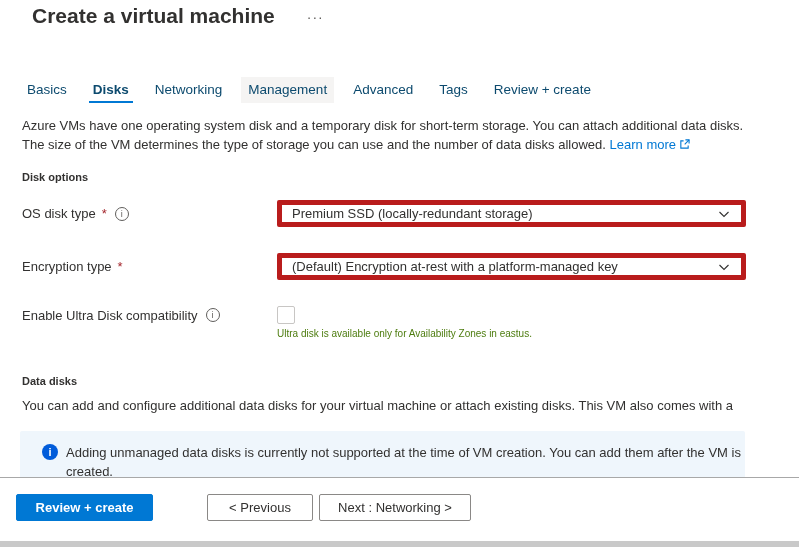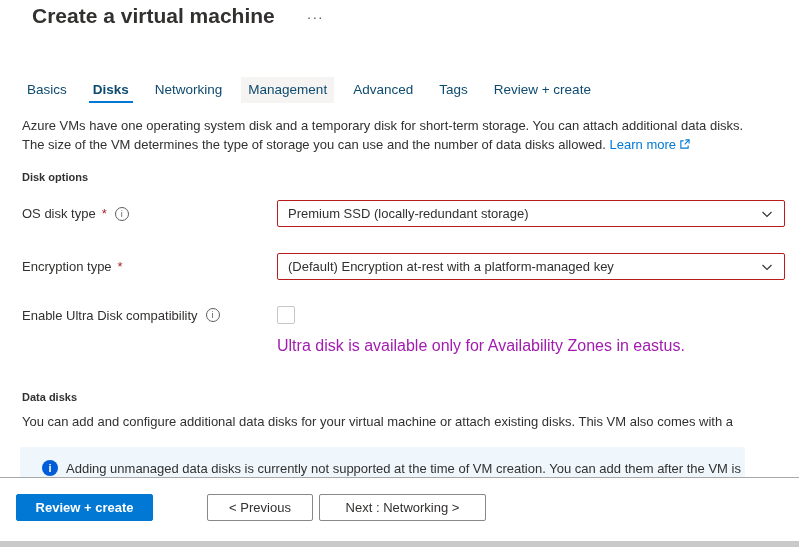--- a/index.html
+++ b/index.html
@@ -57,33 +57,33 @@
   }
   .required { color: #a4262c; margin-left: 2px; }
   .info-icon {
     display: inline-flex; align-items: center; justify-content: center;
     width: 14px; height: 14px; border: 1px solid #605e5c; border-radius: 50%;
     color: #605e5c; font-size: 9px; font-style: normal; cursor: default;
     margin-left: 4px; flex: 0 0 auto;
   }
   .control-col { flex: 1 1 auto; }
   .dropdown {
-    width: 508px; height: 27px; border: 1px solid #b91c1c; border-radius: 2px;
+    width: 469px; height: 27px; border: 5px solid #b91c1c; border-radius: 2px;
     background: #ffffff; display: flex; align-items: center; justify-content: space-between;
     padding: 0 10px; font-size: 13px; color: #323130; cursor: pointer;
   }
   .dropdown-value { white-space: nowrap; overflow: hidden; }
   .chevron { flex: 0 0 auto; margin-left: 8px; display: flex; }
   
   .ultra-label { align-items: flex-start; padding-top: 2px; }
   .checkbox {
     width: 18px; height: 18px; border: 1px solid #c8c6c4; border-radius: 2px;
     background: #ffffff; cursor: pointer; display: block;
   }
-  .helper-text { margin-top: 13px; font-size: 16px; color: #a21caf; }
+  .helper-text { margin-top: 4px; font-size: 10px; color: #4d7c0f; }
   
   .paragraph { margin: 9px 20px 0 22px; font-size: 13px; line-height: 19px; color: #323130; }
   .paragraph .nowrap { white-space: nowrap; display: block; }
   
   .info-banner {
     margin: 16px 0 0 20px; width: 725px; background: #eff6fc; border-radius: 2px;
     padding: 12px 14px 14px 22px; display: flex; gap: 8px; align-items: flex-start;
   }
   .banner-icon {
     width: 16px; height: 16px; border-radius: 50%; background: #015cda;
@@ -105,21 +105,21 @@
     margin-top: -4px;
   }
   .btn-primary {
     background: #0078d4; color: #ffffff; border: 1px solid #0078d4;
     font-weight: 700; width: 137px;
   }
   .btn-secondary {
     background: #ffffff; color: #323130; border: 1px solid #8a8886;
   }
   .btn-previous { width: 106px; margin-left: 54px; }
-  .btn-next { width: 167px; margin-left: 6px; }
+  .btn-next { width: 152px; margin-left: 6px; }
   
   .bottom-bar {
     position: absolute; left: 0; right: 0; top: 541px; height: 6px;
     background: #c9c9c9;
   }
 </style>
 </head>
 <body>
 
 <div class="page">

